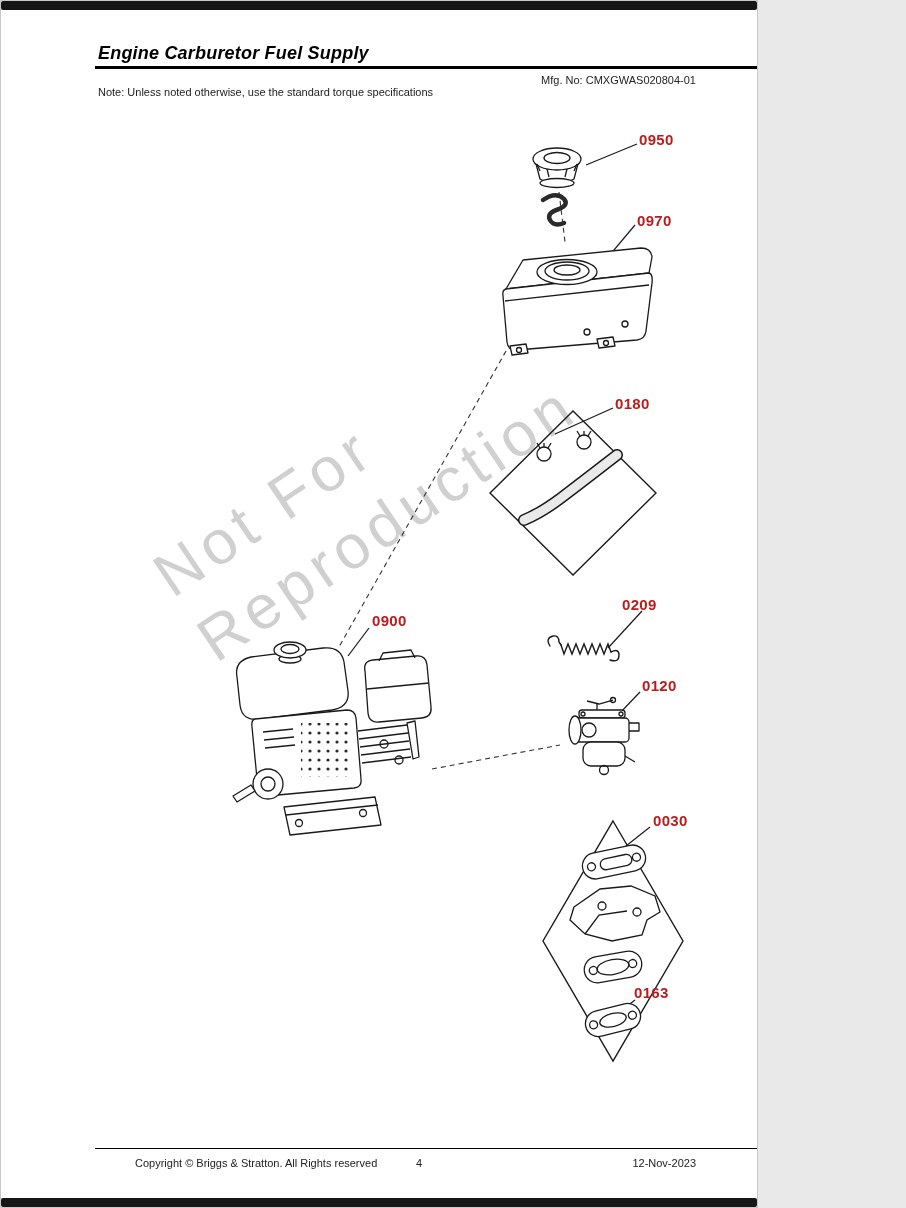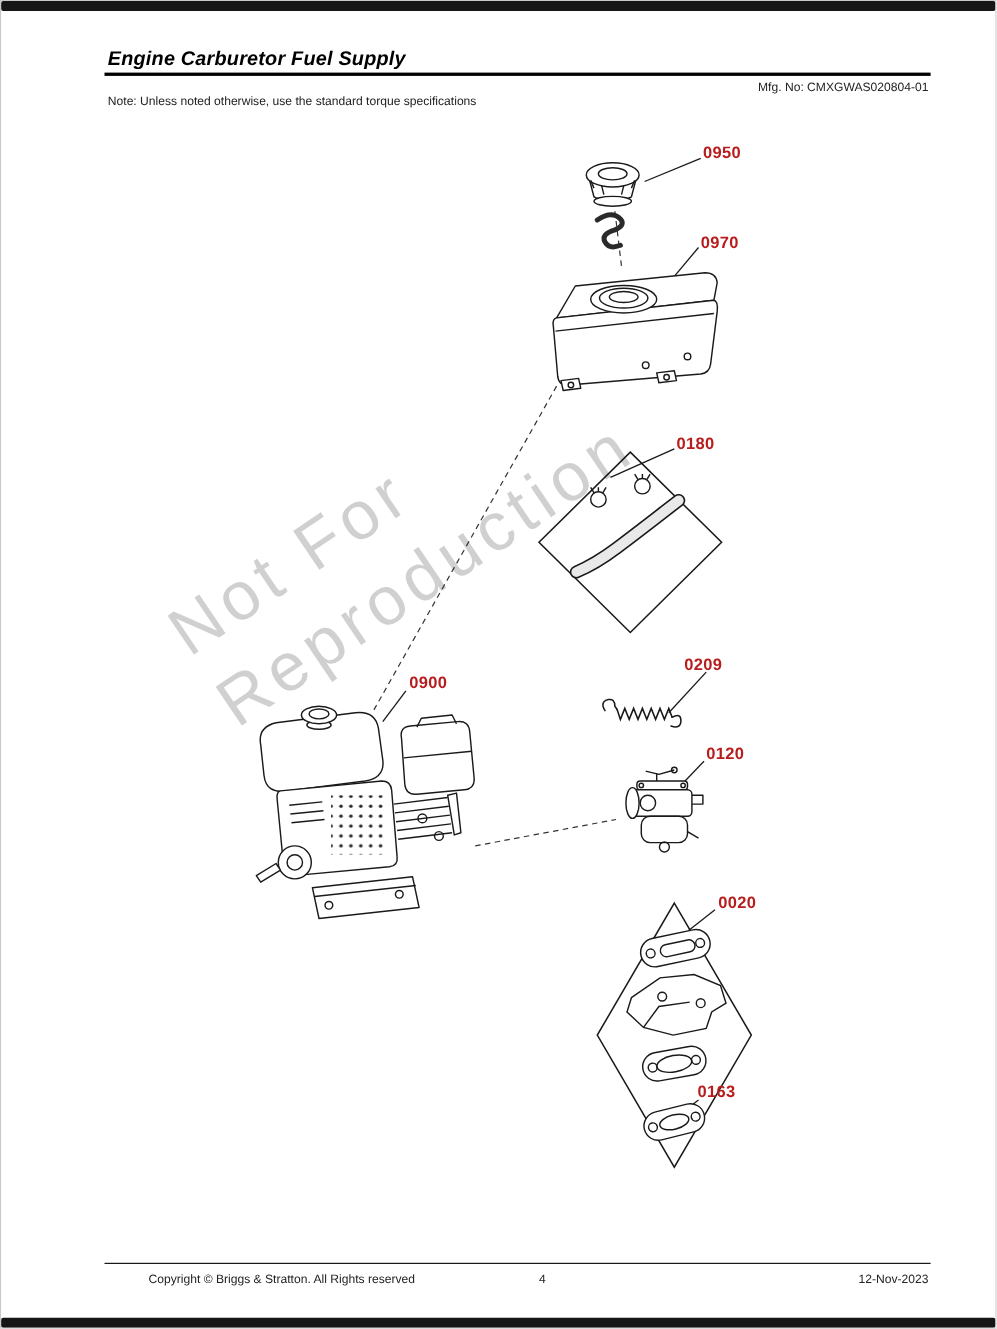--- a/index.html
+++ b/index.html
@@ -1,17 +1,17 @@
 <!DOCTYPE html>
 <html><head>
 <meta charset="utf-8">
 <style>
   html,body{margin:0;padding:0;background:#e9e9e9;}
   .page{
-    position:relative;width:906px;height:1208px;background:#ffffff;
+    position:relative;width:758px;height:1208px;background:#ffffff;
     font-family:"Liberation Sans",sans-serif;color:#111;overflow:hidden;
     box-sizing:border-box;border:1px solid #c9c9c9;
   }
   .bar{position:absolute;left:0;right:0;height:9px;background:#161616;border-radius:2px;}
   .bar.top{top:0;}
   .bar.bottom{bottom:0;}
   .title{
     position:absolute;left:97px;top:42px;font-size:18px;font-weight:700;font-style:italic;
     letter-spacing:.2px;color:#000;
   }
@@ -197,21 +197,21 @@
       </g>
     </g>
   </svg>
 
   <div class="lbl" style="left:638px;top:130px;">0950</div>
   <div class="lbl" style="left:636px;top:211px;">0970</div>
   <div class="lbl" style="left:614px;top:394px;">0180</div>
   <div class="lbl" style="left:371px;top:611px;">0900</div>
   <div class="lbl" style="left:621px;top:595px;">0209</div>
   <div class="lbl" style="left:641px;top:676px;">0120</div>
-  <div class="lbl" style="left:652px;top:811px;">0020</div>
+  <div class="lbl" style="left:652px;top:811px;">0030</div>
   <div class="lbl" style="left:633px;top:983px;">0163</div>
 
   <div class="rule-thin"></div>
   <div class="foot copy">Copyright ©  Briggs &amp; Stratton. All Rights reserved</div>
   <div class="foot pageno">4</div>
   <div class="foot date">12-Nov-2023</div>
 
 </div>
 
 </body></html>

